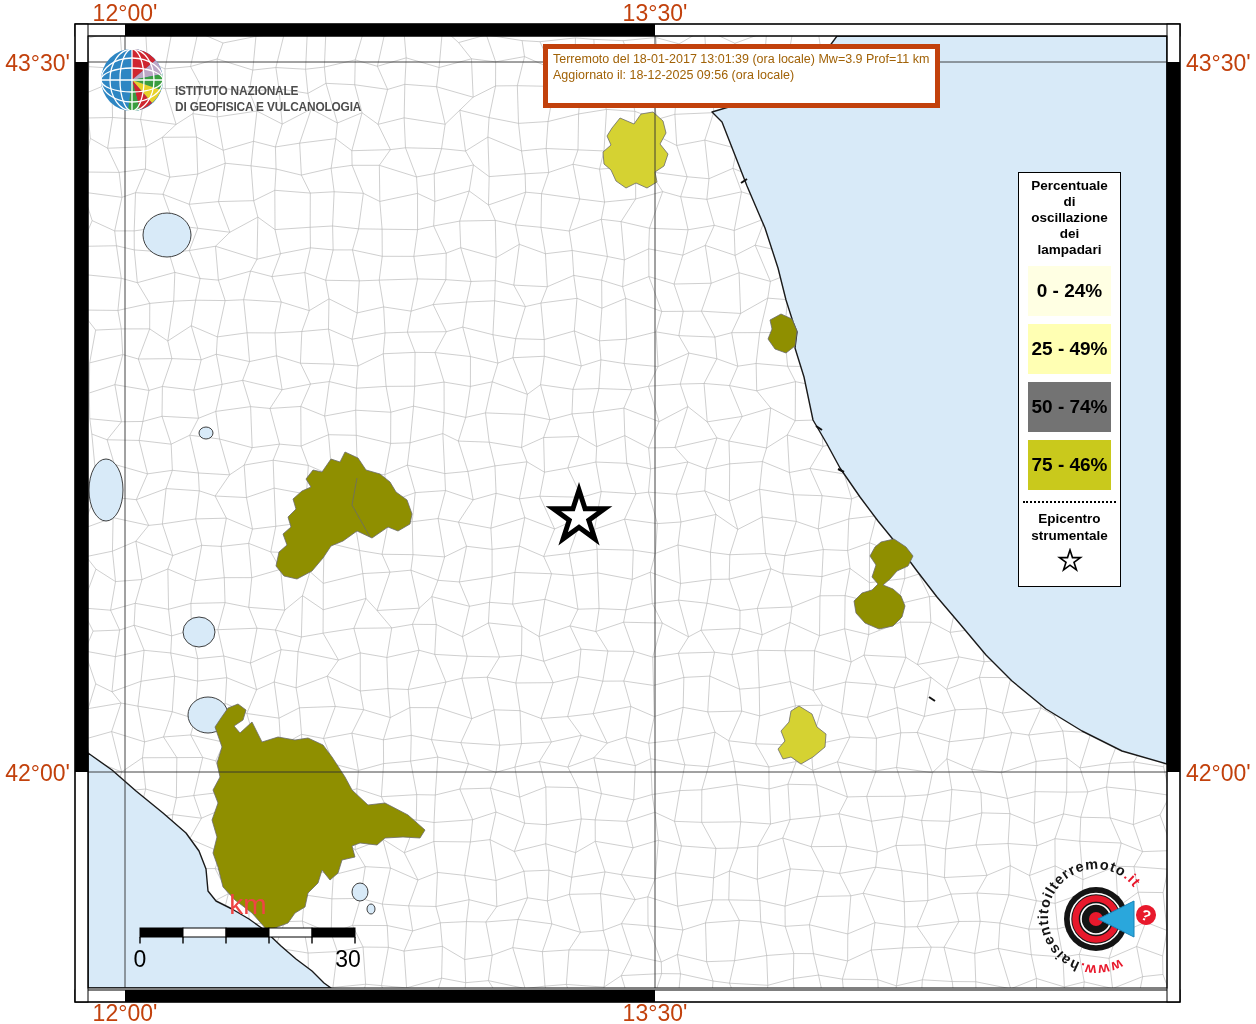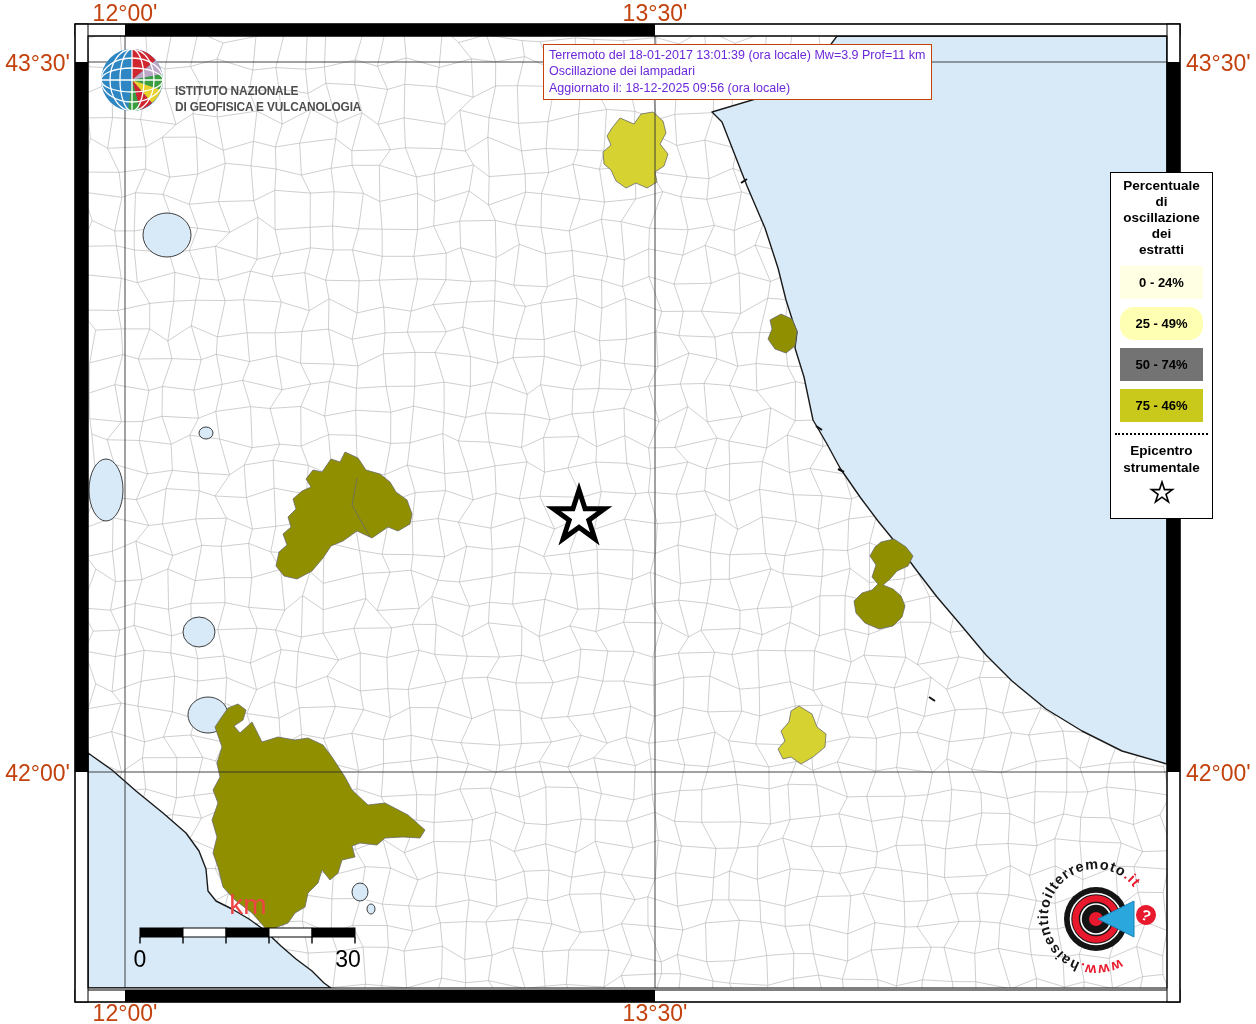--- a/index.html
+++ b/index.html
@@ -9,34 +9,34 @@
     font-family:"Liberation Sans","DejaVu Sans",sans-serif;
   }
   #map{position:absolute;left:0;top:0;}
   .coord{
     position:absolute;font-size:23px;color:#c2410c;white-space:nowrap;
   }
   .coord.centered{transform:translateX(-50%);}
   .coord.rightal{width:70px;text-align:right;}
   #info-box{
     position:absolute;left:543px;top:44px;
-    background:#fff;border:1px solid #c2410c;
-    padding:2px 6px 3px 5px;
-    font-size:12.5px;line-height:16.3px;color:#6d28d9;white-space:nowrap;
+    background:#fff;border:5px solid #c2410c;
+    padding:2px 6px 19px 5px;
+    font-size:12.5px;line-height:16.3px;color:#a16207;white-space:nowrap;
   }
   #legend{
-    position:absolute;left:1110px;top:172px;width:101px;
+    position:absolute;left:1018px;top:172px;width:101px;
     background:#fff;border:1px solid #000;
     padding:5px 0 8px 0;text-align:center;color:#000;
   }
   .legend-title-line{font-size:13.5px;font-weight:bold;line-height:16px;}
   .legend-swatch{
-    margin:8px 9px 0 9px;height:33px;
+    margin:8px 9px 0 9px;height:50px;
     display:flex;align-items:center;justify-content:center;
-    font-size:13px;font-weight:bold;
+    font-size:19px;font-weight:bold;
   }
   .legend-sep{border-top:2px dotted #000;margin:11px 4px 7px 4px;}
   .legend-epi-line{font-size:13.5px;font-weight:bold;line-height:17px;}
   #legend-star-box{margin-top:4px;}
   #ingv-logo{position:absolute;left:98px;top:46px;display:flex;align-items:flex-end;}
   #ingv-text{
     margin-left:9px;margin-top:16px;color:#4d4d4d;font-weight:bold;
     font-size:13.5px;line-height:15.5px;letter-spacing:-0.2px;white-space:nowrap;
     transform:scaleX(0.88);transform-origin:left top;
   }
@@ -194,32 +194,31 @@
 <div class="coord centered" style="left:655px;top:0px">13°30'</div>
 <div class="coord centered" style="left:125px;top:1000px">12°00'</div>
 <div class="coord centered" style="left:655px;top:1000px">13°30'</div>
 <div class="coord rightal" style="left:0px;top:50px">43°30'</div>
 <div class="coord rightal" style="left:0px;top:760px">42°00'</div>
 <div class="coord" style="left:1186px;top:50px">43°30'</div>
 <div class="coord" style="left:1186px;top:760px">42°00'</div>
 
 <div id="info-box">
   <div>Terremoto del 18-01-2017 13:01:39 (ora locale) Mw=3.9 Prof=11 km</div>
-  <div>Oscillazione dei lampadari</div>
   <div>Aggiornato il: 18-12-2025 09:56 (ora locale)</div>
 </div>
 
 <div id="legend">
   <div class="legend-title-line">Percentuale</div>
   <div class="legend-title-line">di</div>
   <div class="legend-title-line">oscillazione</div>
   <div class="legend-title-line">dei</div>
-  <div class="legend-title-line">estratti</div>
+  <div class="legend-title-line">lampadari</div>
   <div class="legend-swatch" style="background: rgb(255, 255, 227);">0 - 24%</div>
-  <div class="legend-swatch" style="background: rgb(255, 255, 179); border-radius: 14px;">25 - 49%</div>
+  <div class="legend-swatch" style="background: rgb(255, 255, 179);">25 - 49%</div>
   <div class="legend-swatch" style="background: #737373;">50 - 74%</div>
   <div class="legend-swatch" style="background: rgb(201, 201, 28);">75 - 46%</div>
   <div class="legend-sep"></div>
   <div class="legend-epi-line">Epicentro</div>
   <div class="legend-epi-line">strumentale</div>
   <div id="legend-star-box">
     <svg id="legend-star" width="28" height="26">
         <path d="M14,2L16.468698059628387,9.60212862362522L24.46162167924669,9.600813061875579L17.994437368439645,14.29787137637478L20.465637775217203,21.899186938124423L14,17.2L7.534362224782797,21.899186938124423L10.005562631560355,14.29787137637478L3.5383783207533117,9.600813061875575L11.531301940371613,9.602128623625221Z" fill="#FFFFFF" stroke="#000" stroke-width="1.6"></path>
       </svg>
   </div>

